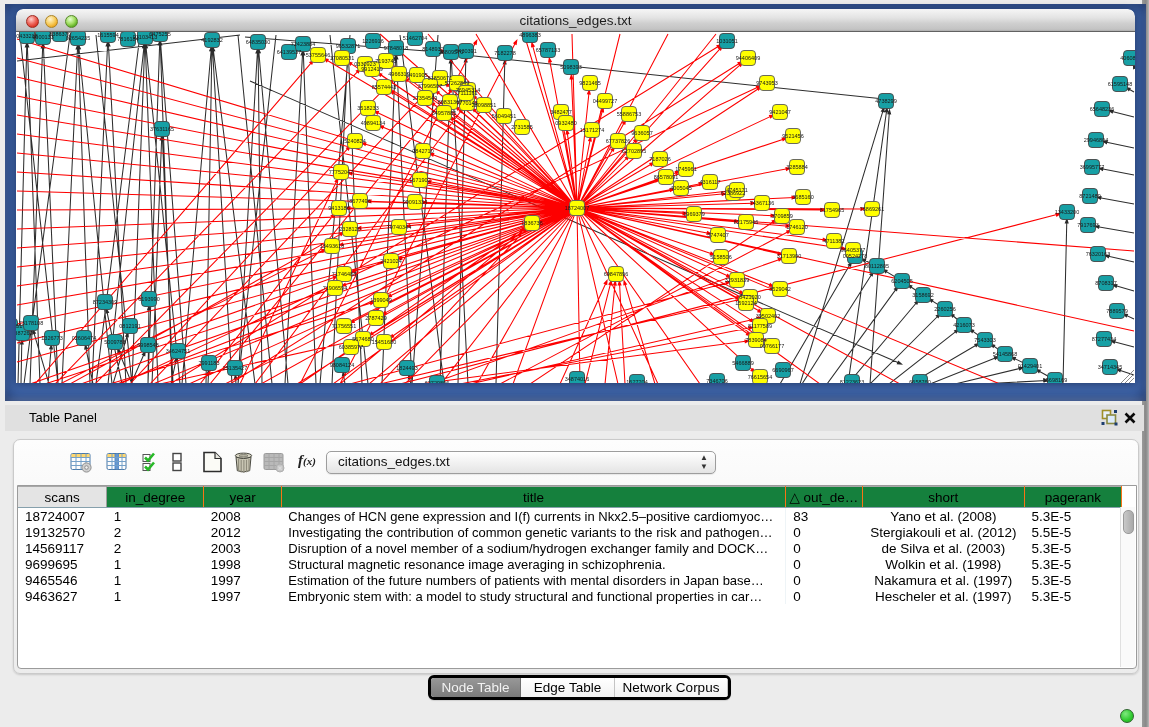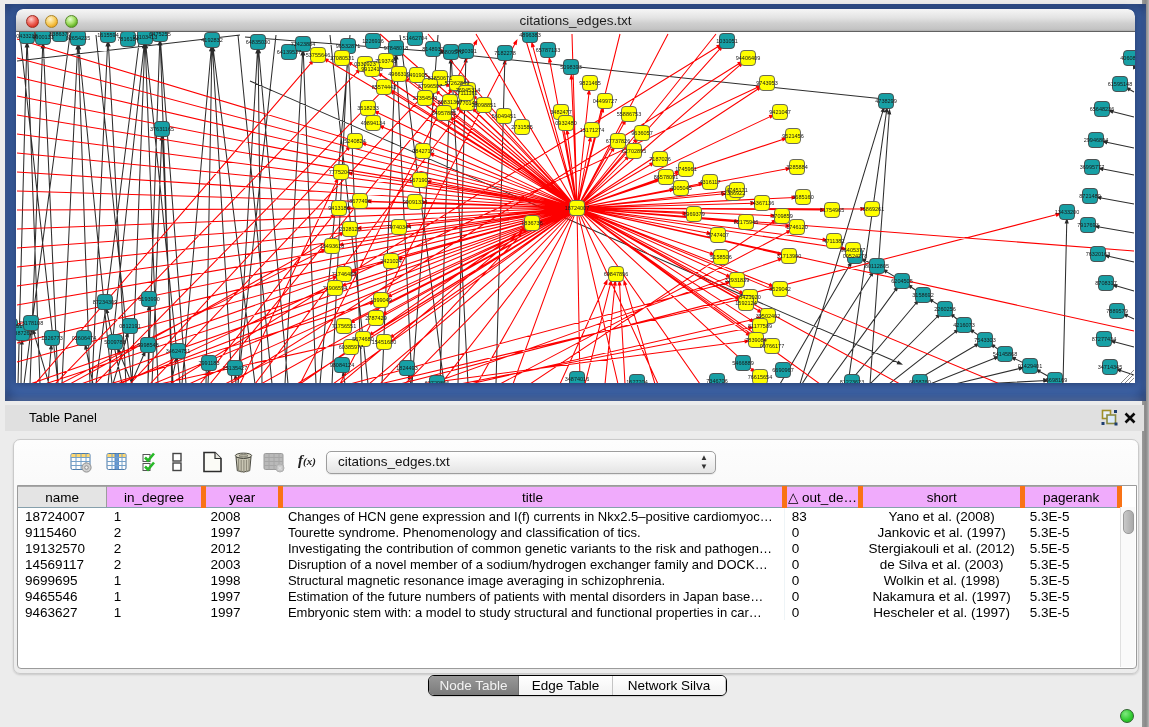--- a/index.html
+++ b/index.html
@@ -39,33 +39,33 @@
 #combo{position:absolute;left:276px;top:11px;width:388px;height:21px;border:1px solid #9d9d9d;
   border-radius:5px;background:linear-gradient(#ffffff,#efefef 60%,#e4e4e4);
   box-shadow:0 1px 1px rgba(0,0,0,.08);}
 #combo .ct{position:absolute;left:11px;top:2px;font-size:13.5px;color:#111;}
 #combo .st{position:absolute;right:7px;top:1px;font-size:8px;color:#333;line-height:9px;text-align:center}
 
 #tablewrap{position:absolute;left:3px;top:45px;width:1118px;height:182px;background:#fff;
   border:1px solid #9b9b9b;border-radius:0 0 4px 4px;overflow:hidden;}
 table.t{border-collapse:collapse;table-layout:fixed;font-size:13.5px;color:#000;width:1104px;}
 table.t th{height:20px;font-weight:normal;text-align:center;font-size:13.5px;
-  border-right:5px solid #f97316;border-bottom:1px solid #86a0ac;border-top:1px solid #a8a8a8;
-  background:#f0abfc;padding:0;overflow:hidden;white-space:nowrap;}
+  border-right:1px solid #f97316;border-bottom:1px solid #86a0ac;border-top:1px solid #a8a8a8;
+  background:#15803d;padding:0;overflow:hidden;white-space:nowrap;}
 table.t th.g{background:#e4e4e4;border-right:1px solid #9d9d9d;}
 table.t td{height:16px;padding:0 0 0 7px;overflow:hidden;white-space:nowrap;}
 table.t td.ti{font-size:13px;
   border-right:1px solid #eef4f7;}
 table.t td.c{text-align:center;padding:0}
 #vscroll{position:absolute;right:1px;top:21px;width:14px;height:160px;background:#fafafa;
   border-left:1px solid #e0e0e0;}
 #vthumb{position:absolute;left:2px;top:3px;width:9px;height:22px;border-radius:5px;
   background:linear-gradient(90deg,#c9c9c9,#a9a9a9);border:1px solid #9a9a9a;}
 
-#tabs{left:428px;top:675px;height:19px;border:1px solid #000000;border-radius:6px;
+#tabs{left:428px;top:675px;height:19px;border:3px solid #000000;border-radius:6px;
   overflow:hidden;display:flex;background:#fff;box-shadow:0 1px 1px rgba(0,0,0,.12);}
 #tabs div{font-size:13.5px;line-height:19px;text-align:center;color:#000;
   background:linear-gradient(#ffffff,#f2f2f2);border-right:1px solid #c4c4c4;}
 #tabs div.sel{background:linear-gradient(#989898,#7b7b7b);color:#f2f2f2;border-right:1px solid #6e6e6e;}
 
 #mem{right:36px;top:709px;font-size:15px;color:#1a1a1a;margin-top:20px;}
 #memdot{left:1120px;top:709px;width:12px;height:12px;border-radius:50%;
   background:radial-gradient(circle at 38% 32%,#7fe97f,#2ec92e 60%,#1fae1f);border:1.5px solid #2c642c;}
 .icon{position:absolute;top:11px}
 </style></head><body>
@@ -481,44 +481,35 @@
           <col style="width:87px">
           <col style="width:95px">
           <col style="width:76px">
           <col style="width:494px">
           <col style="width:75px">
           <col style="width:159px">
           <col style="width:95px">
         </colgroup>
         <tbody>
           <tr>
-            <th class="g">name</th>
+            <th class="g">scans</th>
             <th>in_degree</th>
             <th>year</th>
             <th>title</th>
             <th>△ out_de…</th>
             <th>short</th>
             <th>pagerank</th>
           </tr>
           <tr>
             <td>18724007</td>
             <td>1</td>
             <td>2008</td>
             <td class="ti">Changes of HCN gene expression and I(f) currents in Nkx2.5–positive cardiomyoc…</td>
             <td>83</td>
             <td class="c">Yano et al. (2008)</td>
-            <td>5.3E-5</td>
-          </tr>
-          <tr>
-            <td>9115460</td>
-            <td>2</td>
-            <td>1997</td>
-            <td class="ti">Tourette syndrome. Phenomenology and classification of tics.</td>
-            <td>0</td>
-            <td class="c">Jankovic et al. (1997)</td>
             <td>5.3E-5</td>
           </tr>
           <tr>
             <td>19132570</td>
             <td>2</td>
             <td>2012</td>
             <td class="ti">Investigating the contribution of common genetic variants to the risk and pathogen…</td>
             <td>0</td>
             <td class="c">Stergiakouli et al. (2012)</td>
             <td>5.5E-5</td>
@@ -562,16 +553,16 @@
         </tbody>
       </table>
     <div id="vscroll">
         <div id="vthumb"></div>
       </div>
   </div>
 </div>
 <div class="abs" id="tabs">
   <div class="sel" style="width:89px">Node Table</div>
   <div style="width:93px">Edge Table</div>
-  <div style="width:112px">Network Silva</div>
+  <div style="width:112px">Network Corpus</div>
 </div>
 <div class="abs" id="mem">Memory: OK</div>
 <div class="abs" id="memdot"></div>
 
 </body></html>

